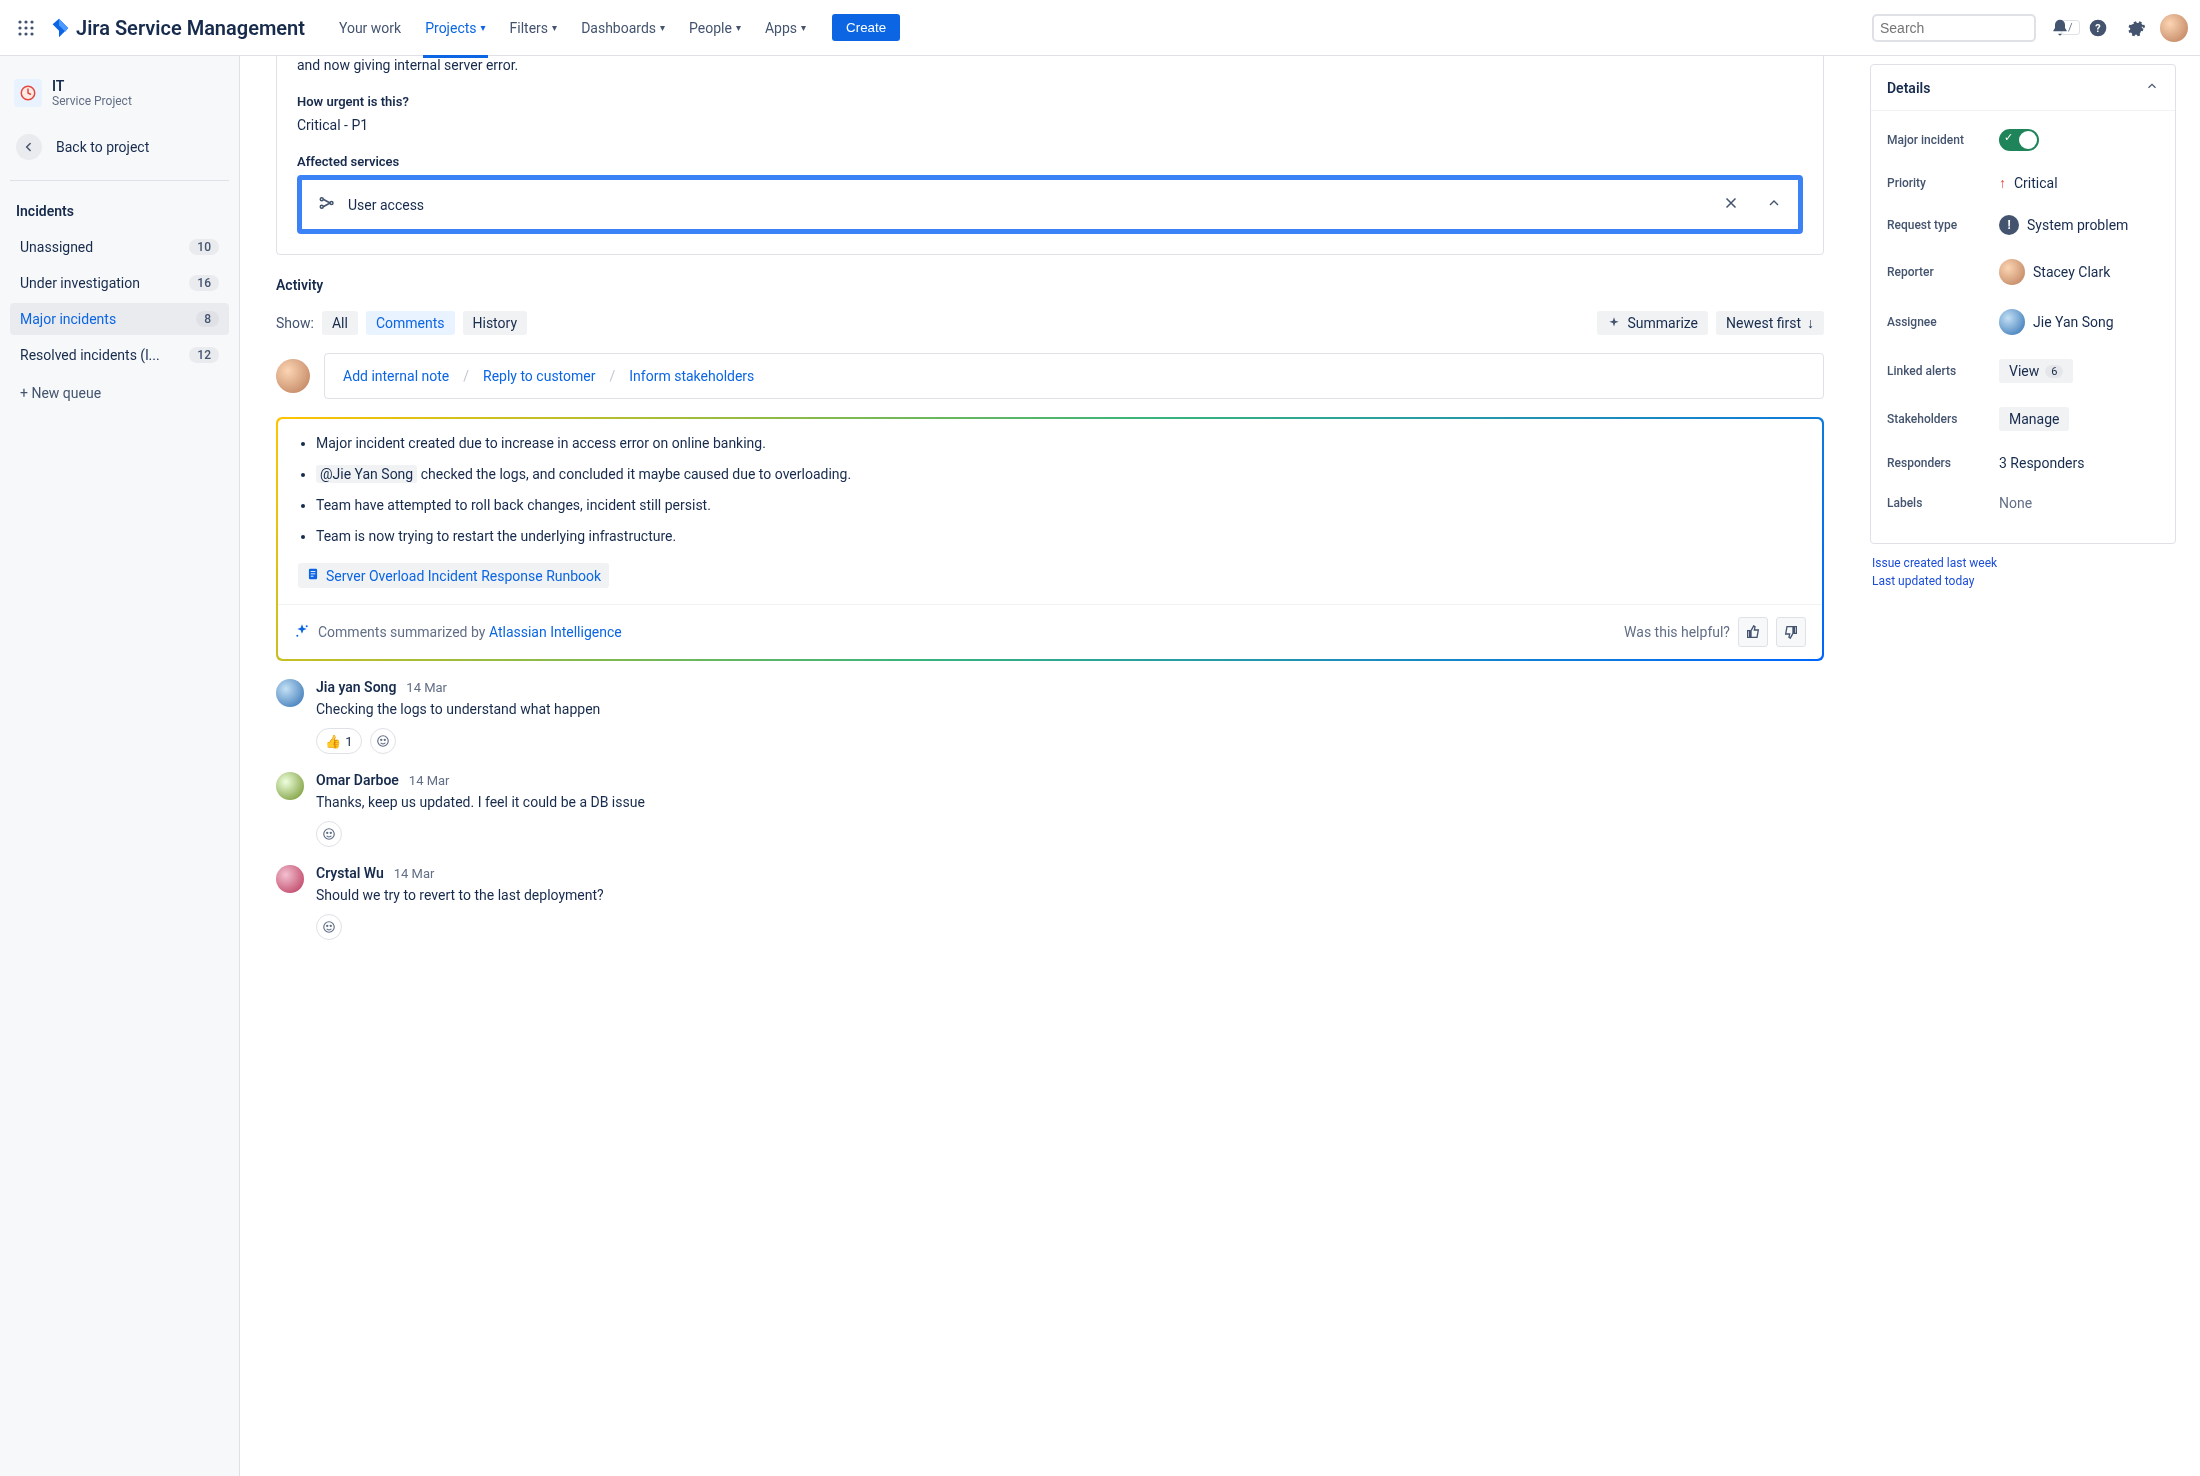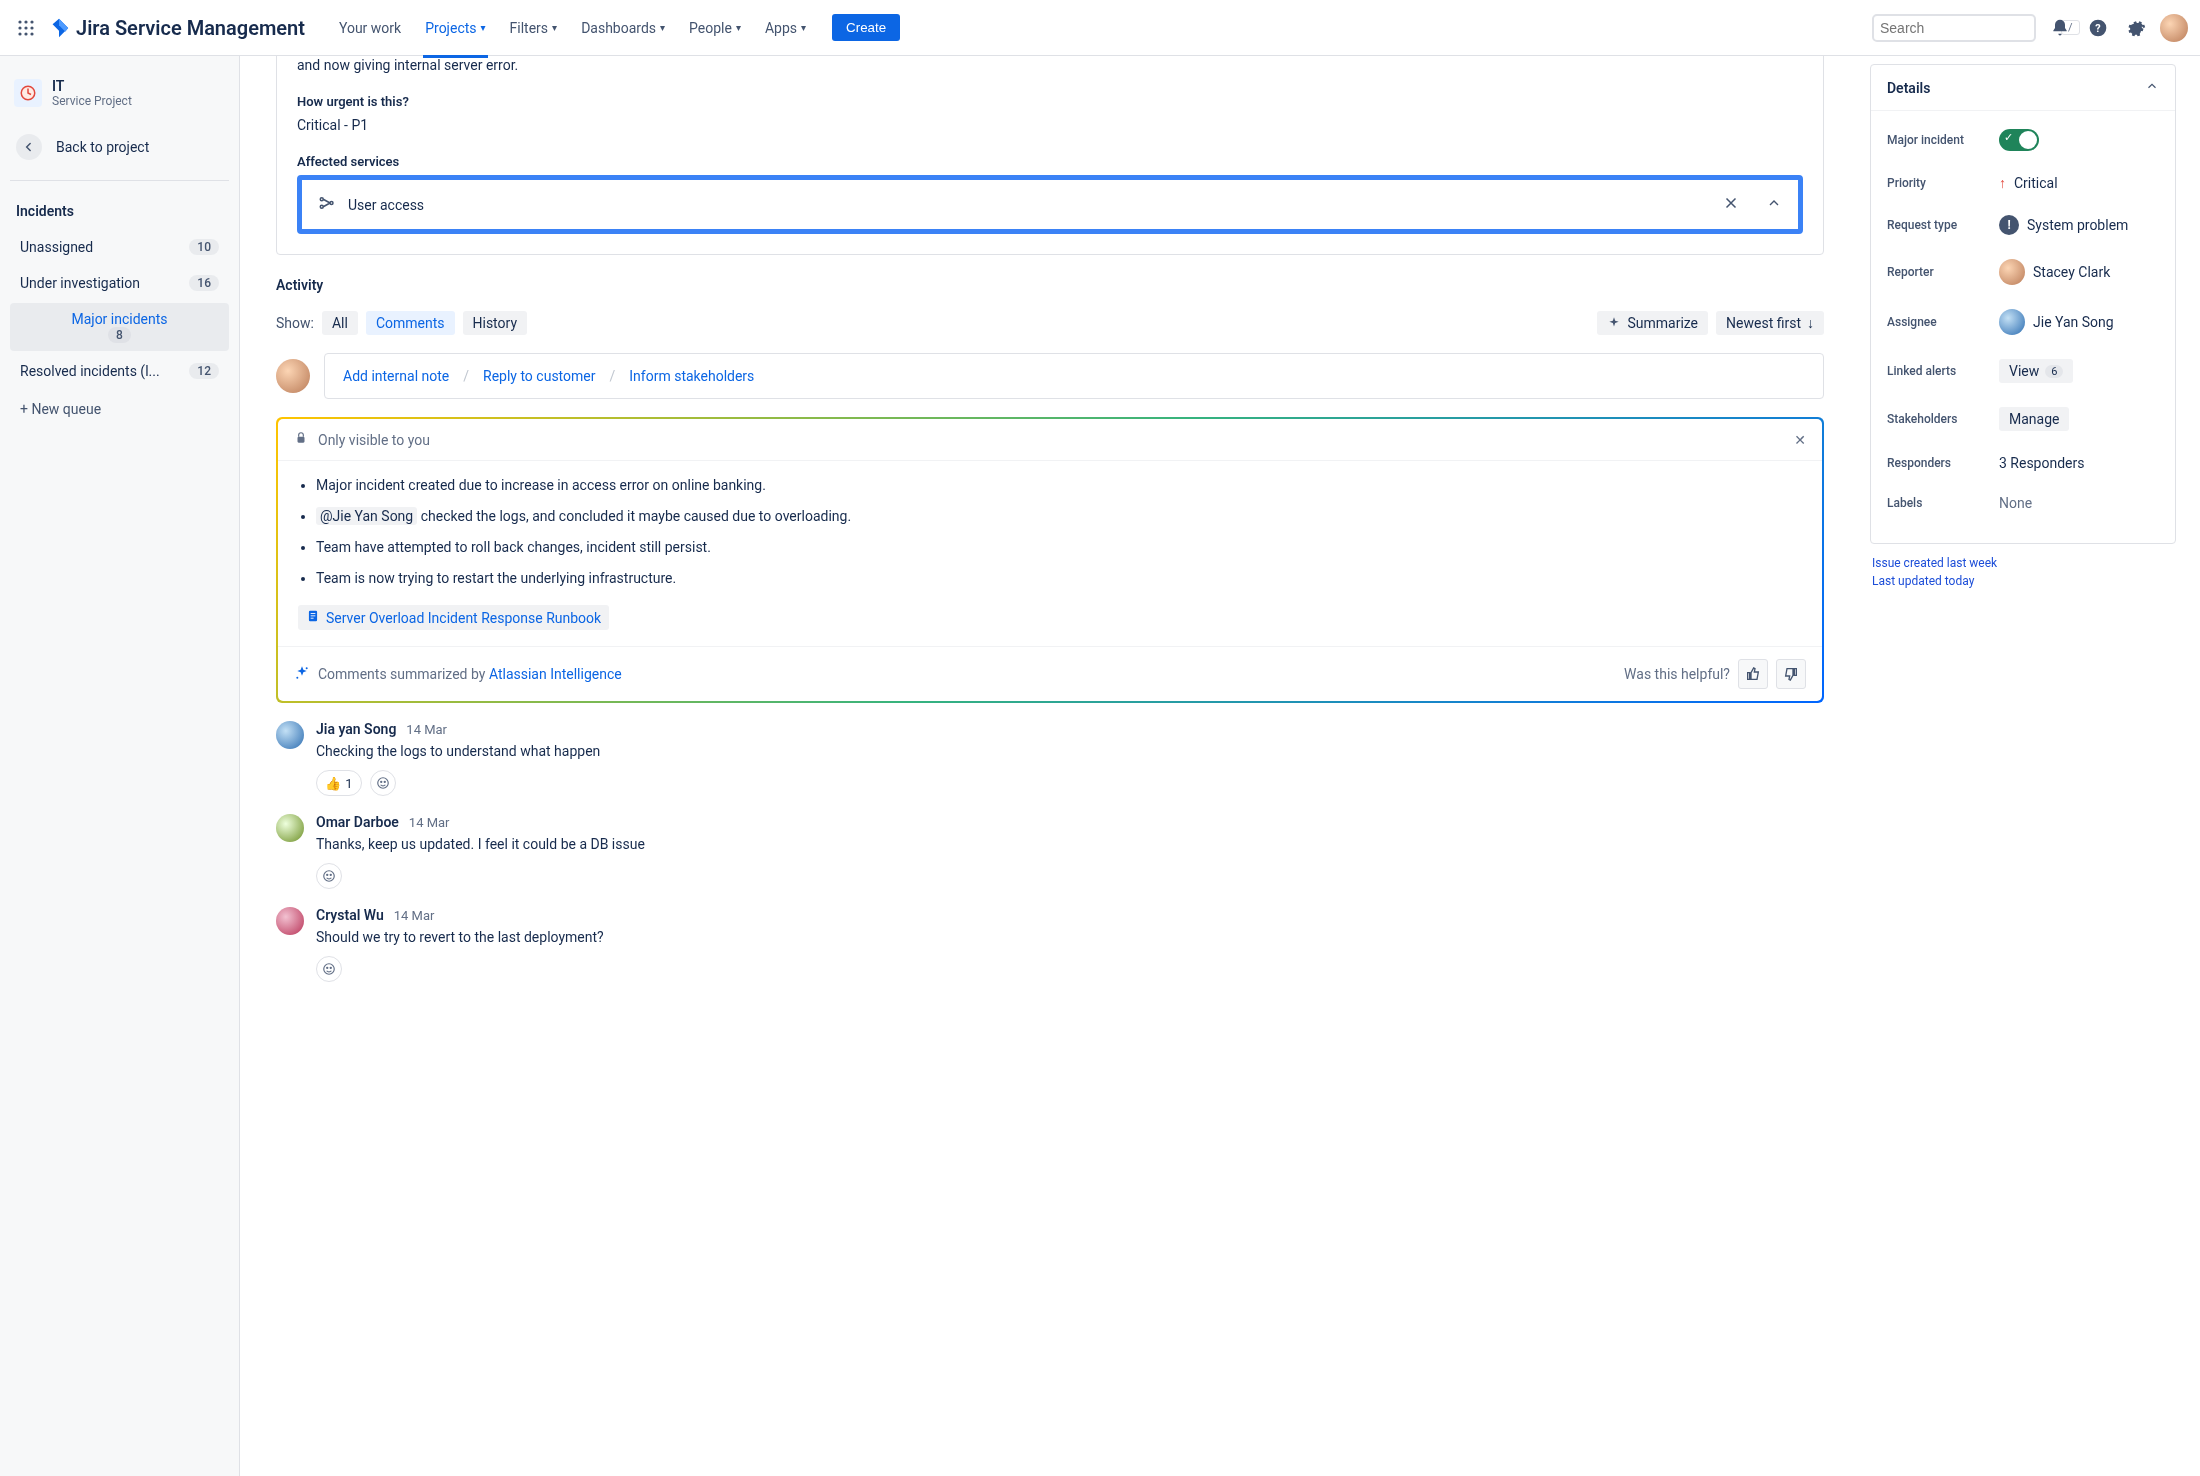--- a/index.html
+++ b/index.html
@@ -27,21 +27,21 @@
   .sidebar { width:240px; background:#f7f8f9; border-right:1px solid #dfe1e6; display:flex; flex-direction:column; padding:16px 10px; gap:4px;}
   .proj-head { display:flex; gap:10px; align-items:center; padding: 6px 4px 12px 4px;}
   .proj-icon { width:28px; height:28px; border-radius:4px; background:#e9f2ff; display:flex; align-items:center; justify-content:center; color:#0c66e4;}
   .proj-name { font-weight:600; }
   .proj-sub { font-size:12px; color:#626f86;}
   .back-link { display:flex; align-items:center; gap:14px; padding:10px 6px; color:#172b4d; cursor:pointer;}
   .back-circle { width:26px; height:26px; border-radius:50%; background:#e9ebee; display:flex; align-items:center; justify-content:center;}
   .sb-divider { height:1px; background:#dfe1e6; margin:6px 0 10px 0;}
   .sb-title { font-weight:600; padding:8px 6px; }
   .sb-item { display:flex; align-items:center; justify-content:space-between; padding:8px 10px; border-radius:4px; cursor:pointer; color:#172b4d;}
-  .sb-item.selected { background:#e9ebee; color:#0c66e4;flex-direction:column;}
+  .sb-item.selected { background:#e9ebee; color:#0c66e4;}
   .badge { background:#e9ebee; color:#44546f; border-radius:10px; padding:1px 8px; font-size:12px; font-weight:500;}
   .sb-item.selected .badge{ background:#dfe1e6;}
   .sb-new { padding:10px; color:#44546f; cursor:pointer;}
   
   .content { flex:1; overflow-y:auto; display:flex; }
   .issue-col { flex:1; min-width:0; padding: 0 36px 40px 36px; display:flex; flex-direction:column; gap:18px;}
   .issue-panel { border:1px solid #dfe1e6; border-radius:4px; padding:16px 20px 20px 20px; margin-top: -18px;}
   .issue-panel p { color:#172b4d; line-height:1.5;}
   .sect-label { font-weight:600; font-size:13px; margin-top:18px; margin-bottom:6px; color:#172b4d;}
   .service-box { border:5px solid #3b82f6; border-radius:4px; padding:14px 16px; display:flex; align-items:center; gap:12px; margin-top:6px;}
@@ -283,28 +283,20 @@
           <span class="link">Add internal note</span>
           <span class="sep">/</span>
           <span class="link">Reply to customer</span>
           <span class="sep">/</span>
           <span class="link">Inform stakeholders</span>
         </div>
       </div>
 
       <div class="ai-box">
         <div class="ai-inner">
-          <div class="ai-head">
-            <span><svg width="14" height="14" viewBox="0 0 24 24" fill="#626f86">
-                  <rect x="6" y="10" width="12" height="10" rx="2"></rect>
-                  <path d="M8 10V7a4 4 0 118 0v3" fill="none" stroke="#626f86" stroke-width="2"></path>
-                </svg></span>
-            <span>Only visible to you</span>
-            <span class="close">✕</span>
-          </div>
           <div class="ai-body">
             <ul>
               <li>Major incident created due to increase in access error on online banking.</li>
               <li><span class="mention">@Jie Yan Song</span>&nbsp;<span>checked the logs, and concluded it maybe caused due to overloading.</span></li>
               <li>Team have attempted to roll back changes, incident still persist.</li>
               <li>Team is now trying to restart the underlying infrastructure.</li>
             </ul>
             <div style="margin-top:10px;">
               <span class="runbook-chip">
                 <span class="doc-ic"><svg width="14" height="14" viewBox="0 0 24 24" fill="#0c66e4">

